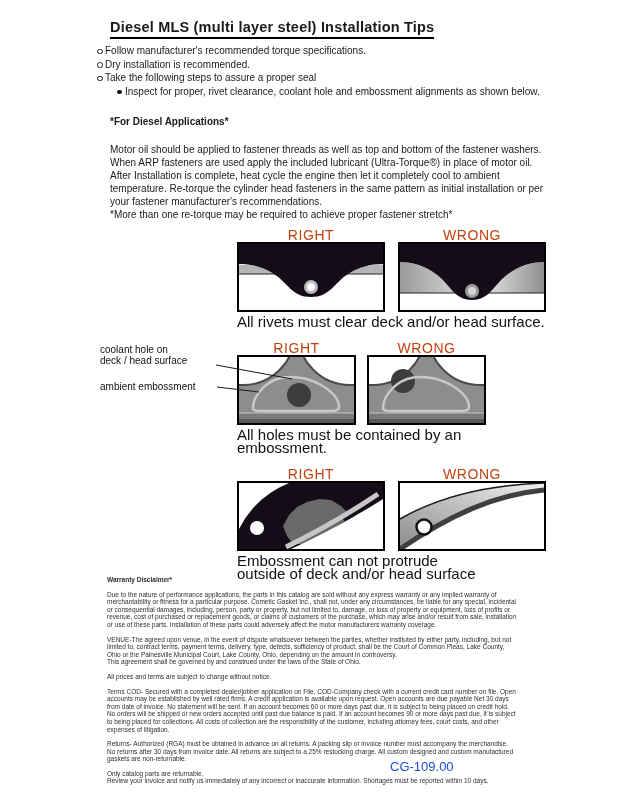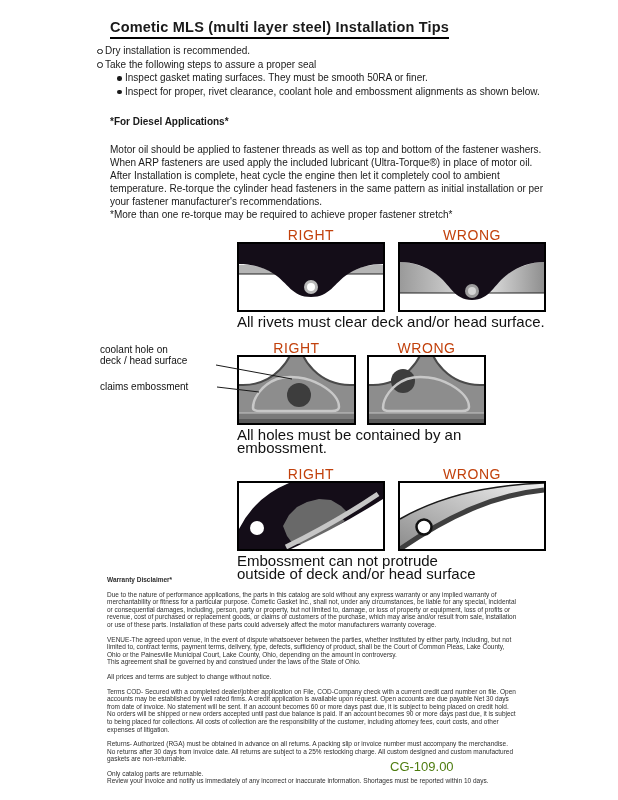--- a/index.html
+++ b/index.html
@@ -38,33 +38,33 @@
   .ann { position:absolute; font-size:10px; line-height:10.5px; color:#111; }
   .ann1 { left:100px; top:345px; width:113px; }
   .ann2 { left:100px; top:382px; width:115px; }
   .ann-lines { position:absolute; left:212px; top:360px; }
 
   .legal { position:absolute; left:107px; top:576px; width:410px; color:#2e2e2e; }
   .legal .lh { font-size:6.5px; font-weight:bold; line-height:7.6px; }
   .legal .lp { font-size:6.5px; line-height:7.6px; margin-top:7px; }
   .legal .lp.tight { margin-top:0; }
 
-  .pagenum { position:absolute; left:390px; top:759px; font-size:13px; color:#4d7c0f; }
+  .pagenum { position:absolute; left:390px; top:759px; font-size:13px; color:#1d4ed8; }
 </style>
 </head>
 <body>
 
 <div class="page">
 
-  <h1 class="title">Cometic MLS (multi layer steel) Installation Tips</h1>
+  <h1 class="title">Diesel MLS (multi layer steel) Installation Tips</h1>
 
   <ul class="tips">
+    <li class="b">Follow manufacturer's recommended torque specifications.</li>
     <li class="b">Dry installation is recommended.</li>
     <li class="b">Take the following steps to assure a proper seal</li>
-    <li class="sb">Inspect gasket mating surfaces.  They must be smooth 50RA or finer.</li>
     <li class="sb">Inspect for proper, rivet clearance, coolant hole and embossment alignments as shown below.</li>
   </ul>
 
   <div class="diesel">
     <h2>*For Diesel Applications*</h2>
     <p class="first">Motor oil should be applied to fastener threads as well as top and bottom of the fastener washers. When ARP fasteners are used apply the included lubricant (Ultra-Torque®) in place of motor oil.</p>
     <p>After Installation is complete, heat cycle the engine then let it completely cool to ambient temperature. Re-torque the cylinder head fasteners in the same pattern as initial installation or per your fastener manufacturer's recommendations.</p>
     <p>*More than one re-torque may be required to achieve proper fastener stretch*</p>
   </div>
 
@@ -176,21 +176,21 @@
         </svg>
       </div>
       <div class="caption two-line">Embossment can not protrude outside of deck and/or head surface</div>
     </div>
   </div>
 
   <div class="ann ann1">
     <div>coolant hole on</div>
     <div>deck / head surface</div>
   </div>
-  <div class="ann ann2">claims embossment</div>
+  <div class="ann ann2">ambient embossment</div>
   <svg class="ann-lines" width="85" height="36" viewBox="0 0 85 36">
     <line x1="4" y1="5" x2="80" y2="19" stroke="#1a1a1a" stroke-width="1"></line>
     <line x1="5" y1="27" x2="47" y2="32" stroke="#1a1a1a" stroke-width="1"></line>
   </svg>
 
   <div class="legal">
     <div class="lh">Warranty Disclaimer*</div>
     <div class="lp">Due to the nature of performance applications, the parts in this catalog are sold without any express warranty or any implied warranty of merchantability or fitness for a particular purpose.  Cometic Gasket Inc., shall not, under any circumstances, be liable for any special, incidental or consequential damages, including, person, party or property, but not limited to, damage, or loss of property or equipment, loss of profits or revenue, cost of purchased or replacement goods, or claims of customers of the purchase, which may arise and/or result from sale, installation or use of these parts.  Installation of these parts could adversely affect the motor manufacturers warranty coverage.</div>
     <div class="lp">VENUE-The agreed upon venue, in the event of dispute whatsoever between the parties, whether instituted by either party, including, but not limited to, contract terms, payment terms, delivery, type, defects, sufficiency of product, shall be the Court of Common Pleas, Lake County, Ohio or the Painesville Municipal Court, Lake County, Ohio, depending on the amount in controversy.</div>
     <div class="lp tight">This agreement shall be governed by and construed under the laws of the State of Ohio.</div>

